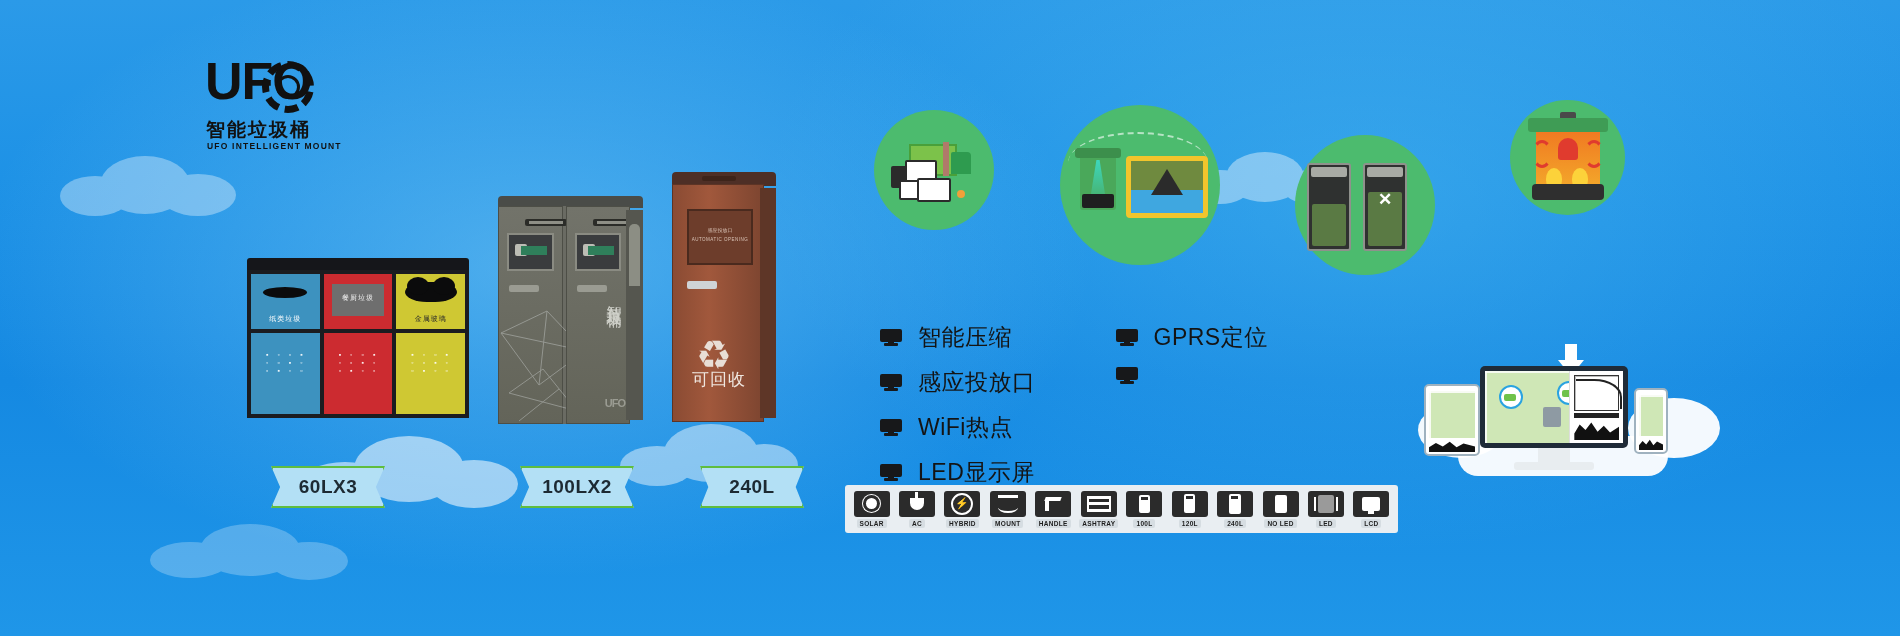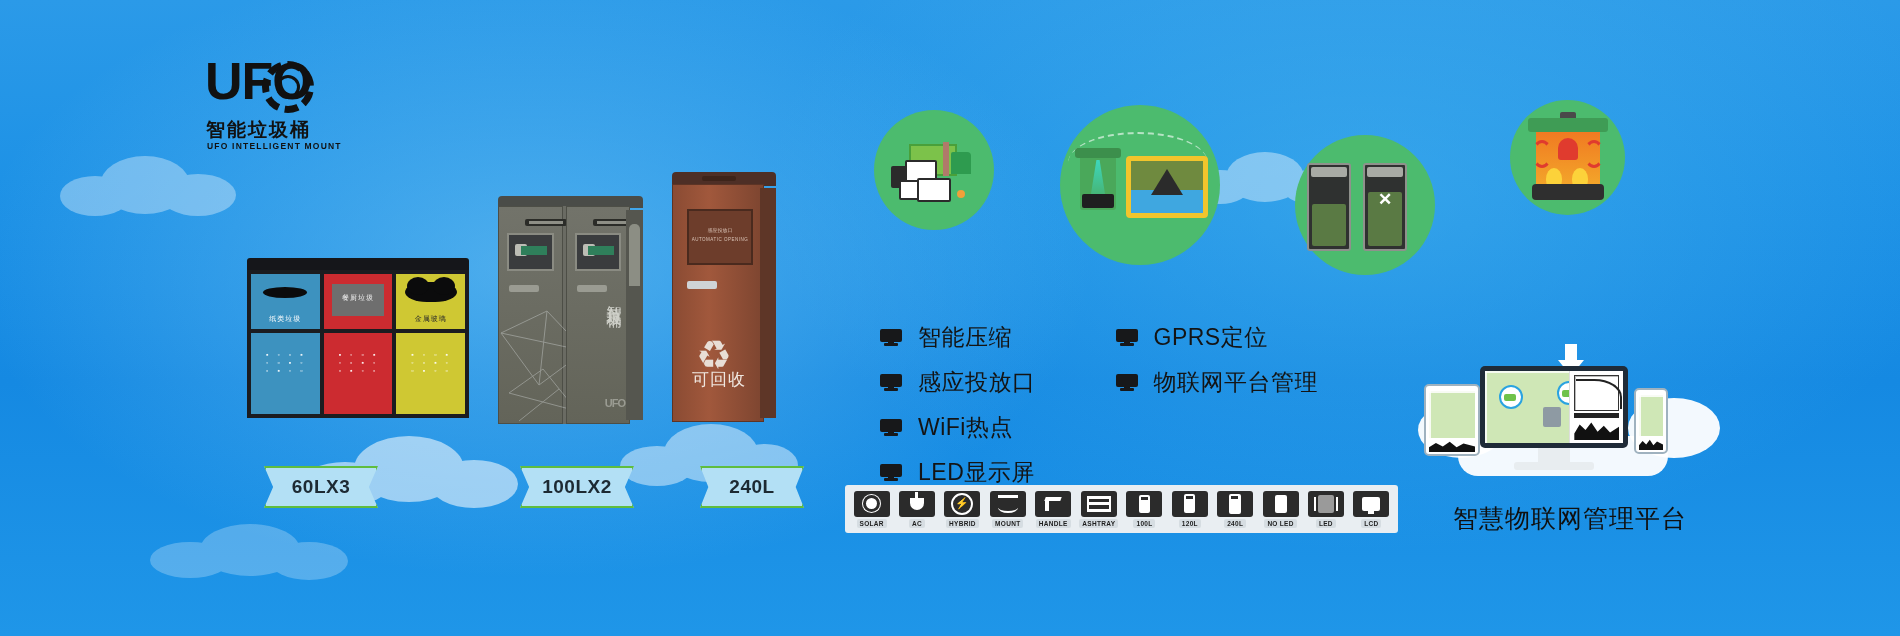--- a/index.html
+++ b/index.html
@@ -72,21 +72,21 @@
   .brownbin .hdl2 { position:absolute; left:14px; top:96px; width:30px; height:8px; background:#cfd3d6; border-radius:2px; }
   .brownbin .rec { position:absolute; left:50%; top:150px; transform:translateX(-50%); width:44px; height:40px; }
   .brownbin .rec span { position:absolute; font-size:40px; line-height:40px; color:#e8ded6; }
   .brownbin .rectext { position:absolute; left:0; right:0; top:183px; text-align:center; font-size:17px; color:#efe6df; letter-spacing:1px; width:92px; }
   .brownbin .vent { position:absolute; left:30px; top:4px; width:34px; height:5px; background:#3e241a; border-radius:2px; }
 
   
   .banner { position:absolute; height:38px; background:#b3e0f5; border:2px solid #5fbd3f; display:flex; align-items:center; justify-content:center;
     clip-path:polygon(0 0, 100% 0, 92% 50%, 100% 100%, 0 100%, 8% 50%); }
   .banner span { font-size:19px; font-weight:bold; color:#1d2a33; letter-spacing:.5px; }
-  #cap0 { left:264px; top:466px; width:110px; }
+  #cap0 { left:271px; top:466px; width:110px; }
   #cap1 { left:520px; top:466px; width:110px; }
   #cap2 { left:700px; top:466px; width:100px; }
 
   
   .gcircle { position:absolute; border-radius:50%; background:#4cbb6e; }
   #gc0 { left:874px; top:110px; width:120px; height:120px; }
   #gc1 { left:1060px; top:105px; width:160px; height:160px; }
   #gc2 { left:1295px; top:135px; width:140px; height:140px; }
   #gc3 { left:1510px; top:100px; width:115px; height:115px; }
   .gc-ic { position:absolute; left:0; top:0; right:0; bottom:0; display:flex; align-items:center; justify-content:center; }
@@ -458,21 +458,20 @@
             <i class="bs"></i>
           </span>
         <span class="lbl">GPRS定位</span>
       </div>
       <div class="frow">
         <span class="monitor-bullet">
             <i class="scr"></i>
             <i class="st"></i>
             <i class="bs"></i>
           </span>
-        <span class="lbl">物联网平台管理</span>
       </div>
     </div>
   </div>
 
   <div class="specstrip">
     <div class="spec">
       <div class="glyph">
           <div class="g-sun"></div>
         </div>
       <div class="cap2">SOLAR</div>
@@ -581,15 +580,14 @@
     </div>
     <div class="stand"></div>
     <div class="foot"></div>
 
     <div class="phone">
       <div class="minimap"></div>
       <div class="minichart"></div>
     </div>
   </div>
 
-  <div class="platformtitle">智慧物联网管理平台</div>
 
 </div>
 
 </body></html>

